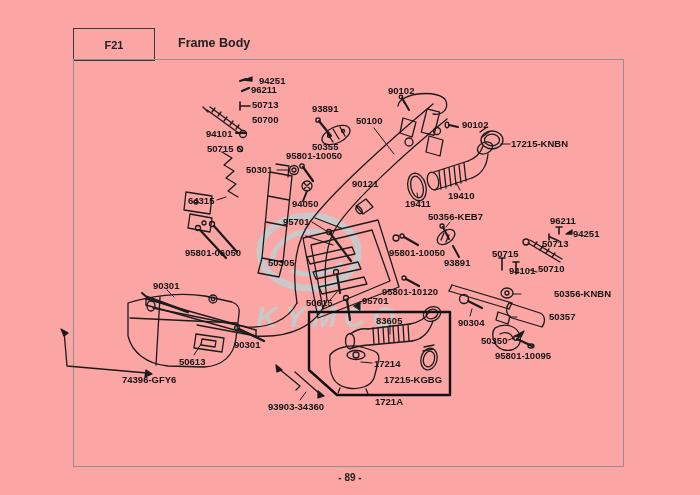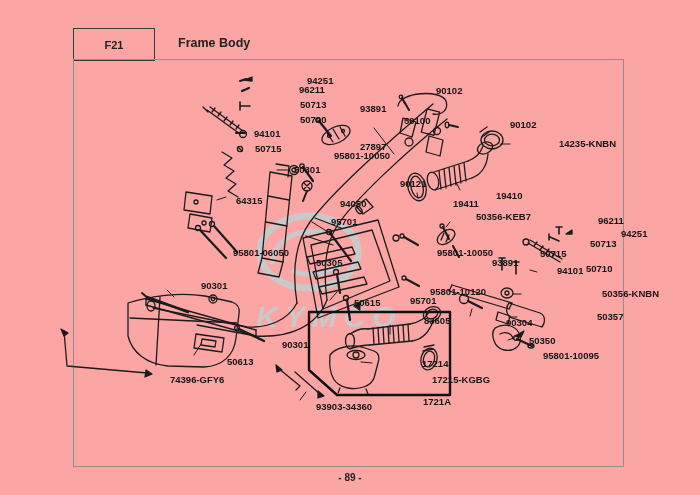--- a/index.html
+++ b/index.html
@@ -5,21 +5,21 @@
   html,body{margin:0;padding:0;background:#ffffff;}
   .page{position:relative;width:700px;height:495px;background:#fca5a5;overflow:hidden;
         font-family:"Liberation Sans",sans-serif;}
   .code-box{position:absolute;left:73px;top:28px;width:80px;height:31px;
         border:1px solid #3a3a3a;display:flex;align-items:center;justify-content:center;
         font-size:11px;font-weight:bold;color:#222;}
   .page-title{position:absolute;left:178px;top:36px;font-size:12.5px;font-weight:bold;color:#222;}
   .diagram-frame{position:absolute;left:73px;top:59px;width:551px;height:408px;
         border:1px solid #909090;box-sizing:border-box;}
   .art,.wm{position:absolute;left:0;top:0;width:700px;height:495px;}
-  .labels{position:absolute;left:0;top:0;width:596px;height:495px;margin-left:48px;}
+  .labels{position:absolute;left:0;top:0;width:596px;height:495px;}
   .part-label{position:absolute;font-size:9.5px;font-weight:bold;color:#141414;
         white-space:nowrap;line-height:1;}
   .page-number{position:absolute;left:0;top:472px;width:700px;text-align:center;
         font-size:10px;font-weight:bold;color:#222;}
 </style>
 </head>
 <body>
 
 <div class="page">
 
@@ -246,34 +246,34 @@
       <div class="part-label" style="left: 246px; top: 165px;">50301</div>
       <div class="part-label" style="left: 188px; top: 196px;">64315</div>
       <div class="part-label" style="left: 185px; top: 248px;">95801-06050</div>
       <div class="part-label" style="left: 236px; top: 258px; padding-left: 32px;">50305</div>
       <div class="part-label" style="left: 153px; top: 281px;">90301</div>
       <div class="part-label" style="left: 179px; top: 357px;">50613</div>
       <div class="part-label" style="left: 234px; top: 340px;">90301</div>
       <div class="part-label" style="left: 122px; top: 375px;">74396-GFY6</div>
       <div class="part-label" style="left: 268px; top: 402px;">93903-34360</div>
       <div class="part-label" style="left: 312px; top: 104px;">93891</div>
-      <div class="part-label" style="left: 312px; top: 142px;">27897</div>
+      <div class="part-label" style="left: 312px; top: 142px;">50355</div>
       <div class="part-label" style="left: 286px; top: 151px;">95801-10050</div>
       <div class="part-label" style="left: 292px; top: 199px;">94050</div>
       <div class="part-label" style="left: 283px; top: 217px;">95701</div>
       <div class="part-label" style="left: 352px; top: 179px;">90121</div>
       <div class="part-label" style="left: 356px; top: 116px;">50100</div>
       <div class="part-label" style="left: 388px; top: 86px;">90102</div>
       <div class="part-label" style="left: 306px; top: 298px;">50615</div>
       <div class="part-label" style="left: 362px; top: 296px;">95701</div>
       <div class="part-label" style="left: 382px; top: 287px;">95801-10120</div>
       <div class="part-label" style="left: 389px; top: 248px;">95801-10050</div>
       <div class="part-label" style="left: 444px; top: 258px;">93891</div>
       <div class="part-label" style="left: 462px; top: 120px;">90102</div>
-      <div class="part-label" style="left: 511px; top: 139px;">14235-KNBN</div>
+      <div class="part-label" style="left: 511px; top: 139px;">17215-KNBN</div>
       <div class="part-label" style="left: 448px; top: 191px;">19410</div>
       <div class="part-label" style="left: 405px; top: 199px;">19411</div>
       <div class="part-label" style="left: 428px; top: 212px; text-align: center;">50356-KEB7</div>
       <div class="part-label" style="left: 550px; top: 216px;">96211</div>
       <div class="part-label" style="left: 573px; top: 229px;">94251</div>
       <div class="part-label" style="left: 542px; top: 239px;">50713</div>
       <div class="part-label" style="left: 492px; top: 249px;">50715</div>
       <div class="part-label" style="left: 509px; top: 266px;">94101</div>
       <div class="part-label" style="left: 538px; top: 264px;">50710</div>
       <div class="part-label" style="left: 522px; top: 289px; padding-left: 32px;">50356-KNBN</div>

